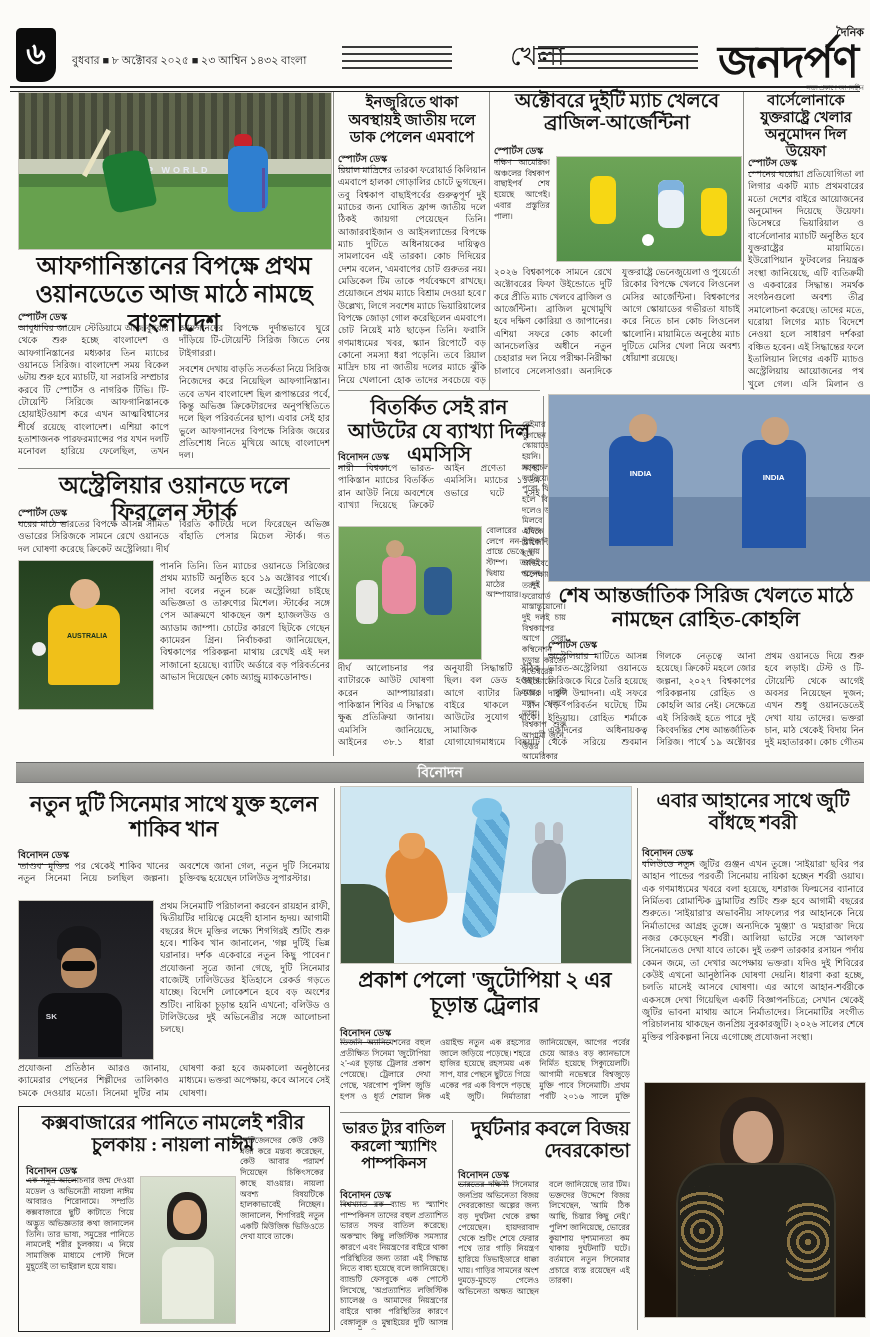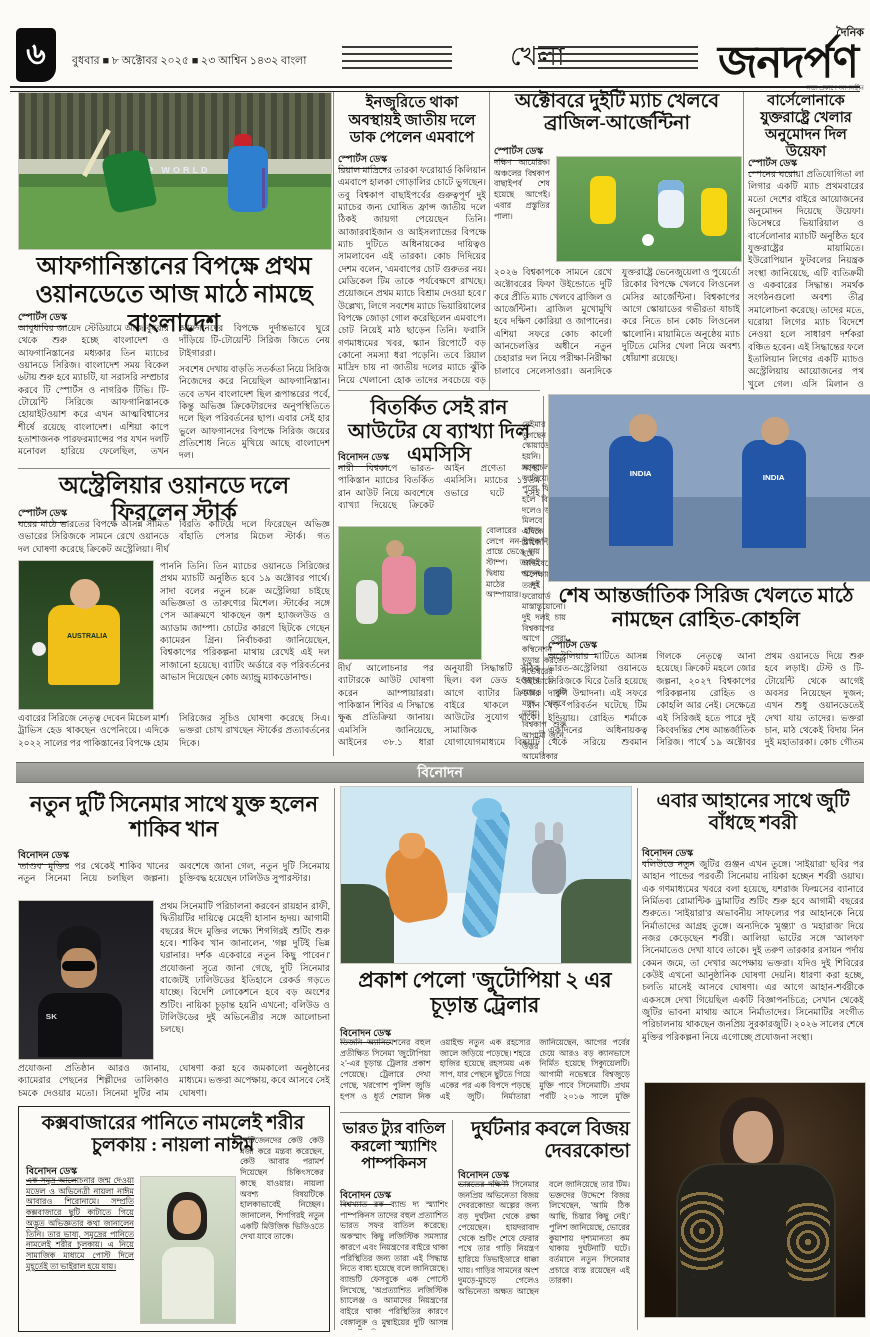--- a/index.html
+++ b/index.html
@@ -83,23 +83,20 @@
   </div>
   <div class="abs photo" style="left:18px;top:560px;width:134px;height:148px;background:linear-gradient(#24401f,#3a5c31);">
     <span class="pshape" style="left:22%;top:30%;width:72px;height:80px;background:#f0c019;border-radius:14px 14px 4px 4px;"></span>
     <span class="pshape" style="left:38%;top:12%;width:30px;height:30px;background:#e0b48c;border-radius:50%;"></span>
     <span class="jersey" style="left:24%;top:48%;width:72px;font-size:7px;color:#17321f;">AUSTRALIA</span>
     <span class="pshape" style="left:10%;top:55%;width:14px;height:14px;background:#efefef;border-radius:50%;"></span>
   </div>
   <div class="abs body" style="left:160px;top:560px;width:170px;height:148px;">
     <p>পাননি তিনি। তিন ম্যাচের ওয়ানডে সিরিজের প্রথম ম্যাচটি অনুষ্ঠিত হবে ১৯ অক্টোবর পার্থে। সাদা বলের নতুন চক্রে অস্ট্রেলিয়া চাইছে অভিজ্ঞতা ও তারুণ্যের মিশেল। স্টার্কের সঙ্গে পেস আক্রমণে থাকছেন জশ হ্যাজলউড ও অ্যাডাম জাম্পা। চোটের কারণে ছিটকে গেছেন ক্যামেরন গ্রিন। নির্বাচকরা জানিয়েছেন, বিশ্বকাপের পরিকল্পনা মাথায় রেখেই এই দল সাজানো হয়েছে। ব্যাটিং অর্ডারে বড় পরিবর্তনের আভাস দিয়েছেন কোচ অ্যান্ড্রু ম্যাকডোনাল্ড।</p>
   </div>
-  <div class="abs body cols2" style="left:18px;top:712px;width:312px;height:44px;">
-    <p>এবারের সিরিজে নেতৃত্ব দেবেন মিচেল মার্শ। ট্রাভিস হেড থাকছেন ওপেনিংয়ে। এদিকে ২০২২ সালের পর পাকিস্তানের বিপক্ষে হোম সিরিজের সূচিও ঘোষণা করেছে সিএ। ভক্তরা চোখ রাখছেন স্টার্কের প্রত্যাবর্তনের দিকে।</p>
-  </div>
 
   <div class="abs hl" style="left:338px;top:94px;width:148px;font-size:15px;">ইনজুরিতে থাকা অবস্থায়ই জাতীয় দলে ডাক পেলেন এমবাপে</div>
   <div class="abs" style="left:338px;top:148px;"><span class="byline">স্পোর্টস ডেস্ক</span></div>
   <div class="abs body" style="left:338px;top:164px;width:148px;height:222px;">
     <p>রিয়াল মাদ্রিদের তারকা ফরোয়ার্ড কিলিয়ান এমবাপে হালকা গোড়ালির চোটে ভুগছেন। তবু বিশ্বকাপ বাছাইপর্বের গুরুত্বপূর্ণ দুই ম্যাচের জন্য ঘোষিত ফ্রান্স জাতীয় দলে ঠিকই জায়গা পেয়েছেন তিনি। আজারবাইজান ও আইসল্যান্ডের বিপক্ষে ম্যাচ দুটিতে অধিনায়কের দায়িত্বও সামলাবেন এই তারকা। কোচ দিদিয়ের দেশম বলেন, 'এমবাপের চোট গুরুতর নয়। মেডিকেল টিম তাকে পর্যবেক্ষণে রাখছে। প্রয়োজনে প্রথম ম্যাচে বিশ্রাম দেওয়া হবে।' উল্লেখ্য, লিগে সবশেষ ম্যাচে ভিয়ারিয়ালের বিপক্ষে জোড়া গোল করেছিলেন এমবাপে। চোট নিয়েই মাঠ ছাড়েন তিনি। ফরাসি গণমাধ্যমের খবর, স্ক্যান রিপোর্টে বড় কোনো সমস্যা ধরা পড়েনি। তবে রিয়াল মাদ্রিদ চায় না জাতীয় দলের ম্যাচে ঝুঁকি নিয়ে খেলানো হোক তাদের সবচেয়ে বড় তারকাকে। ক্লাব ও দেশের এই টানাপোড়েনে শেষ পর্যন্ত কী সিদ্ধান্ত হয়, সেটাই এখন দেখার বিষয়।</p>
   </div>
 
   <div class="abs hrule" style="left:338px;top:390px;width:202px;"></div>
   <div class="abs hl" style="left:338px;top:396px;width:202px;font-size:20px;">বিতর্কিত সেই রান আউটের যে ব্যাখ্যা দিল এমসিসি</div>
   <div class="abs" style="left:338px;top:446px;"><span class="byline" title="স্পোর্টস ডেস্ক">বিনোদন ডেস্ক</span></div>
@@ -180,21 +177,21 @@
   <div class="abs body" style="left:160px;top:900px;width:170px;height:158px;">
     <p>প্রথম সিনেমাটি পরিচালনা করবেন রায়হান রাফী, দ্বিতীয়টির দায়িত্বে মেহেদী হাসান হৃদয়। আগামী বছরের ঈদে মুক্তির লক্ষ্যে শিগগিরই শুটিং শুরু হবে। শাকিব খান জানালেন, 'গল্প দুটিই ভিন্ন ঘরানার। দর্শক একেবারে নতুন কিছু পাবেন।' প্রযোজনা সূত্রে জানা গেছে, দুটি সিনেমার বাজেটই ঢালিউডের ইতিহাসে রেকর্ড গড়তে যাচ্ছে। বিদেশি লোকেশনে হবে বড় অংশের শুটিং। নায়িকা চূড়ান্ত হয়নি এখনো; বলিউড ও টালিউডের দুই অভিনেত্রীর সঙ্গে আলোচনা চলছে।</p>
   </div>
   <div class="abs body cols2" style="left:18px;top:1062px;width:312px;height:40px;">
     <p>প্রযোজনা প্রতিষ্ঠান আরও জানায়, ক্যামেরার পেছনের শিল্পীদের তালিকাও চমকে দেওয়ার মতো। সিনেমা দুটির নাম ঘোষণা করা হবে জমকালো অনুষ্ঠানের মাধ্যমে। ভক্তরা অপেক্ষায়, কবে আসবে সেই ঘোষণা।</p>
   </div>
 
   <div class="abs boxart" style="left:18px;top:1106px;width:310px;height:224px;background:#fcfbf8;"></div>
   <div class="abs hl" style="left:24px;top:1112px;width:298px;font-size:19px;">কক্সবাজারের পানিতে নামলেই শরীর চুলকায় : নায়লা নাঈম</div>
   <div class="abs" style="left:26px;top:1160px;"><span class="byline">বিনোদন ডেস্ক</span></div>
-  <div class="abs body f8" style="left:26px;top:1176px;width:108px;height:146px;text-decoration:underline;">
+  <div class="abs body f8" style="left:26px;top:1176px;width:108px;height:146px;">
     <p>এক সমুদ্র আলোচনার জন্ম দেওয়া মডেল ও অভিনেত্রী নায়লা নাঈম আবারও শিরোনামে। সম্প্রতি কক্সবাজারে ছুটি কাটাতে গিয়ে অদ্ভুত অভিজ্ঞতার কথা জানালেন তিনি। তার ভাষ্য, সমুদ্রের পানিতে নামলেই শরীর চুলকায়। এ নিয়ে সামাজিক মাধ্যমে পোস্ট দিলে মুহূর্তেই তা ভাইরাল হয়ে যায়।</p>
   </div>
   <div class="abs photo" style="left:140px;top:1176px;width:94px;height:146px;background:linear-gradient(#d9e0cf,#b9c7ae);">
     <span class="pshape" style="left:28%;top:10%;width:40px;height:48px;background:#23201d;border-radius:46% 46% 30% 30%;"></span>
     <span class="pshape" style="left:34%;top:16%;width:28px;height:34px;background:#d9ab83;border-radius:44%;"></span>
     <span class="pshape" style="left:22%;top:48%;width:52px;height:72px;background:#e9ecdf;border-radius:14px 14px 0 0;"></span>
   </div>
   <div class="abs body f8" style="left:240px;top:1096px;width:84px;height:162px;margin-top:40px;">
     <p>নেটিজেনদের কেউ কেউ মজা করে মন্তব্য করেছেন, কেউ আবার পরামর্শ দিয়েছেন চিকিৎসকের কাছে যাওয়ার। নায়লা অবশ্য বিষয়টিকে হালকাভাবেই নিচ্ছেন। জানালেন, শিগগিরই নতুন একটি মিউজিক ভিডিওতে দেখা যাবে তাকে।</p>
   </div>

